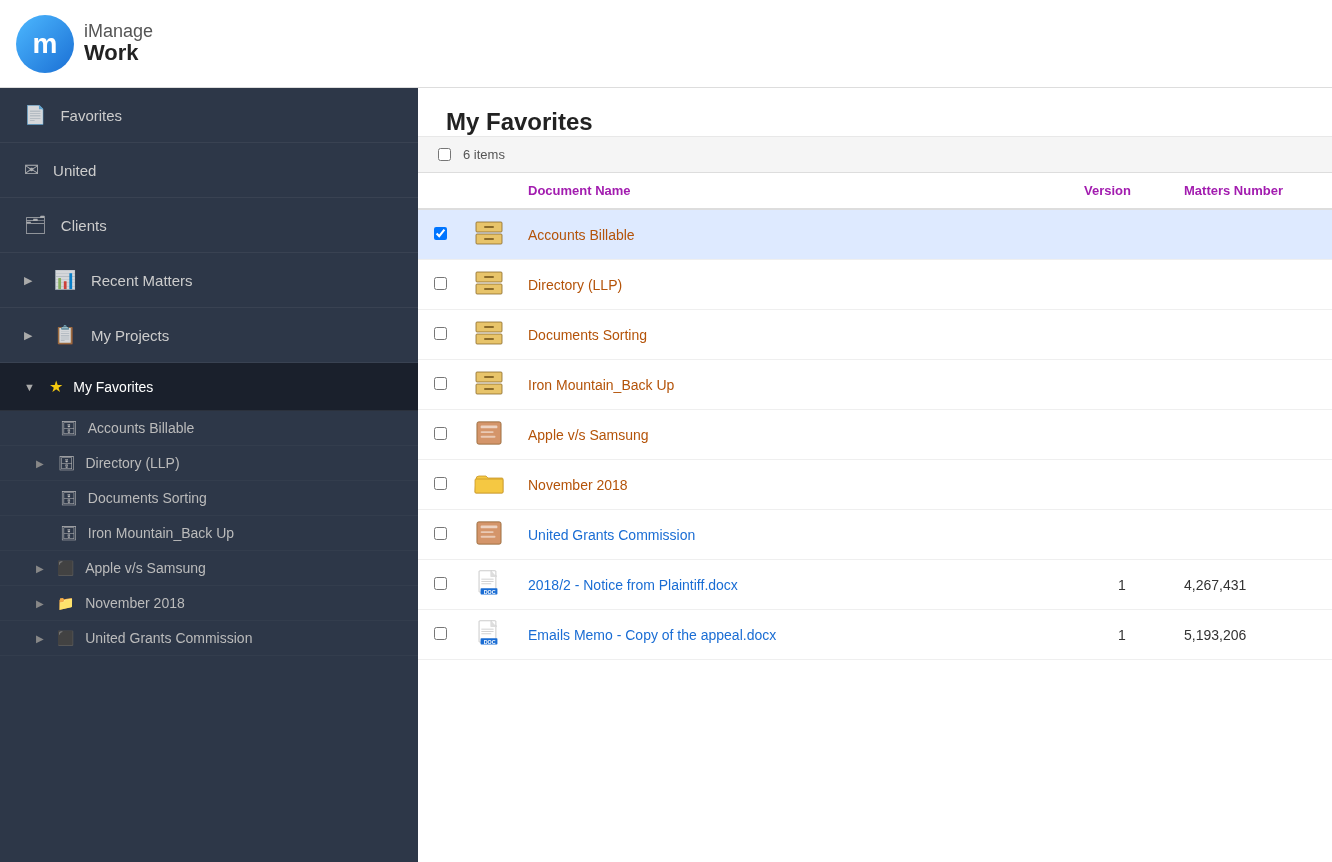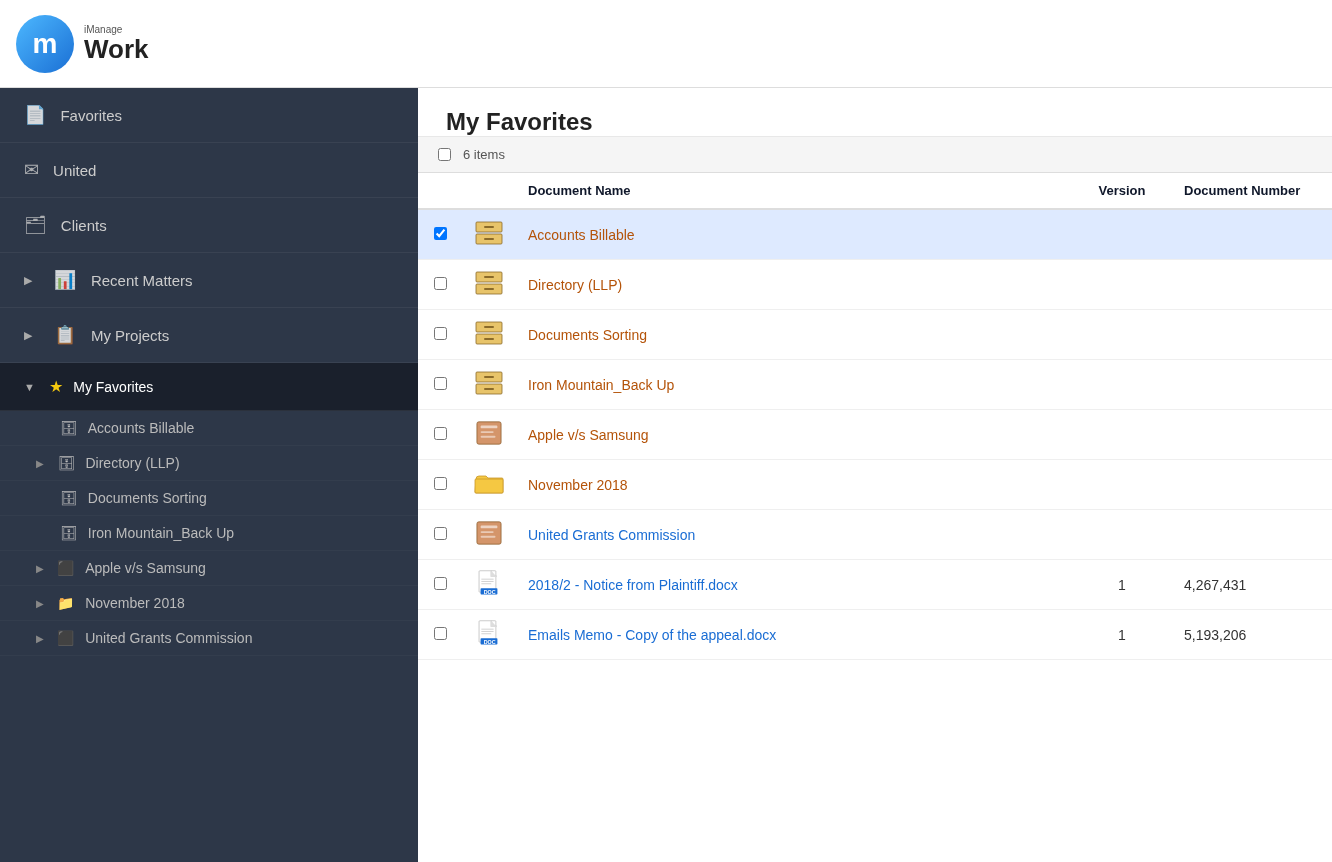--- a/index.html
+++ b/index.html
@@ -11,22 +11,22 @@
       border-bottom: 1px solid #ddd; padding: 0 16px; gap: 20px; flex-shrink: 0;
     }
     .logo-wrap { display: flex; align-items: center; gap: 10px; }
     .logo-circle {
       width: 58px; height: 58px; border-radius: 50%;
       background: linear-gradient(135deg, #4db8ff 0%, #1a6fd4 100%);
       display: flex; align-items: center; justify-content: center;
       font-size: 28px; font-weight: bold; color: #fff;
     }
     .logo-text { display: flex; flex-direction: column; line-height: 1.1; }
-    .logo-text .imanage { font-size: 10px; color: #555; font-weight: 400; }
-    .logo-text .work { font-size: 26px; font-weight: 700; color: #222; }
+    .logo-text .imanage { font-size: 18px; color: #555; font-weight: 400; }
+    .logo-text .work { font-size: 22px; font-weight: 700; color: #222; }
     .search-bar {
       flex: 1; max-width: 950px; position: relative; margin-left: 10px;
     }
     .search-bar input {
       width: 100%; padding: 10px 44px 10px 14px; border: 1px solid #ccc;
       border-radius: 3px; font-size: 14px; color: #888; outline: none;
     }
     .search-icon-btn {
       position: absolute; right: 0; top: 0; height: 100%; width: 44px;
       background: #f0f0f0; border: 1px solid #ccc; border-left: none;
@@ -77,27 +77,27 @@
     .table-wrap { flex: 1; overflow-y: auto; }
     .items-bar {
       padding: 10px 20px; background: #f5f5f5; border-bottom: 1px solid #ddd;
       display: flex; align-items: center; gap: 12px; color: #555; font-size: 13px;
     }
     .items-bar input[type="checkbox"] { cursor: pointer; }
 
     .doc-table { width: 100%; border-collapse: collapse; }
     .doc-table thead tr { border-bottom: 2px solid #ddd; }
     .doc-table thead th {
-      padding: 10px 12px; text-align: left; font-size: 13px; color: #0f172a;
+      padding: 10px 12px; text-align: left; font-size: 13px; color: #a21caf;
       font-weight: 600; background: #fff; border-bottom: 1px solid #ddd;
     }
     .doc-table thead th.check-col { width: 44px; }
     .doc-table thead th.icon-col { width: 54px; }
     .doc-table thead th.name-col { }
-    .doc-table thead th.version-col { width: 100px; text-align: center; }
+    .doc-table thead th.version-col { width: 100px; text-align: left; }
     .doc-table thead th.docnum-col { width: 160px; }
 
     .doc-table tbody tr { border-bottom: 1px solid #efefef; }
     .doc-table tbody tr.selected { background: #deeaff; }
     .doc-table tbody td { padding: 10px 12px; vertical-align: middle; }
     .doc-table tbody td.check-col { text-align: center; }
     .doc-table tbody td.icon-col { text-align: center; }
     .doc-table tbody td.version-col { text-align: center; color: #333; }
     .doc-table tbody td.docnum-col { color: #333; margin-top: 35px; }
 
@@ -214,21 +214,21 @@
         <span>6 items</span>
       </div>
 
       <table class="doc-table">
         <thead>
           <tr>
             <th class="check-col"></th>
             <th class="icon-col"></th>
             <th class="name-col">Document Name</th>
             <th class="version-col">Version</th>
-            <th class="docnum-col">Document Number</th>
+            <th class="docnum-col">Matters Number</th>
           </tr>
         </thead>
         <tbody id="table-body">
         <tr class="selected">
     <td class="check-col">
       <input type="checkbox" checked="" style="">
     </td>
     <td class="icon-col">
       <span class="ico-cabinet"><svg viewBox="0 0 30 26" xmlns="http://www.w3.org/2000/svg">
     <rect x="2" y="2" width="26" height="10" rx="1" fill="#e8c46a" stroke="#8a6a2a" stroke-width="0.8"></rect>

